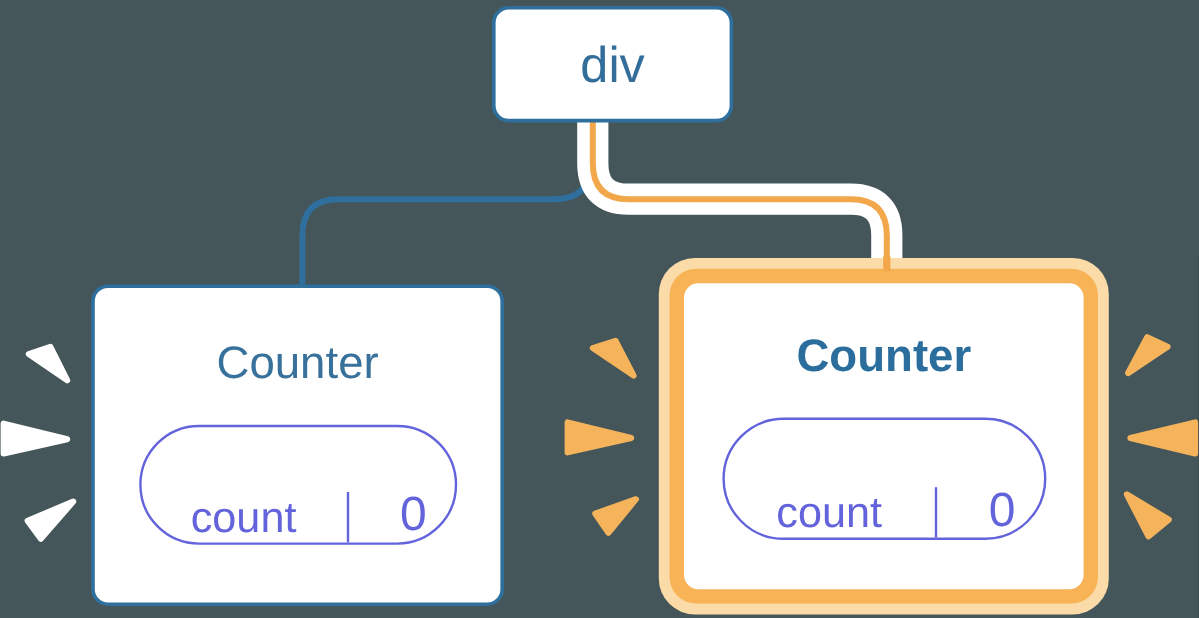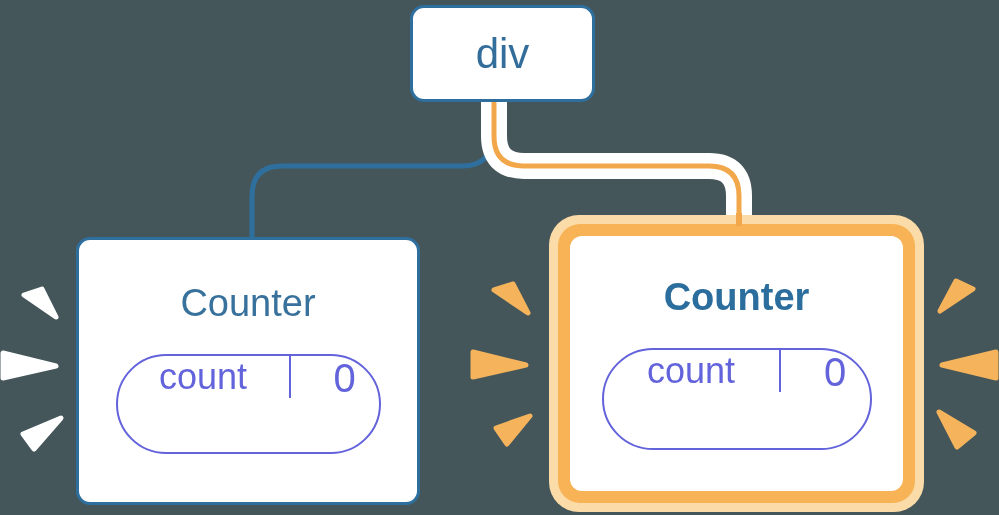--- a/index.html
+++ b/index.html
@@ -9,21 +9,21 @@
     font-family:"Liberation Sans", sans-serif;
   }
   .stage svg.wires{position:absolute;left:0;top:0;z-index:1;}
 
   
   .card{
     position:absolute;background:#ffffff;box-sizing:border-box;
     border:3px solid #2E6F9E;border-radius:14px;z-index:2;
     display:flex;align-items:center;justify-content:center;
   }
-  .root-node{left:410px;top:5px;width:185px;height:97px;}
+  .root-node{left:410px;top:5px;width:201px;height:97px;}
   .root-label{font-size:42px;font-weight:500;color:#336E9B;line-height:1;}
 
   .counter-left{left:76px;top:237px;width:344px;height:268px;
     flex-direction:column;justify-content:flex-start;padding-top:44px;}
 
   
   .counter-right-outer{
     position:absolute;left:549px;top:215px;width:375px;height:297px;
     background:#FBDCA8;border-radius:30px;padding:9px;box-sizing:border-box;z-index:2;
   }
@@ -34,21 +34,21 @@
   .counter-right-inner{
     width:100%;height:100%;background:#ffffff;border-radius:12px;
     box-sizing:border-box;display:flex;flex-direction:column;
     align-items:center;padding-top:42px;
   }
 
   .counter-title{font-size:38px;line-height:1;color:#38719B;font-weight:500;text-align:center;}
   .counter-title.bold{font-weight:700;color:#2B6D9C;}
 
   .state-pill{
-    margin-top:32px;box-sizing:border-box;display:flex;align-items:flex-start;
+    margin-top:32px;box-sizing:border-box;display:flex;align-items:flex-end;
     border:2px solid #6363DC;border-radius:999px;background:#ffffff;gap:20px;
   }
   .counter-left .state-pill{width:265px;height:100px;}
   .counter-right-inner .state-pill{width:270px;height:102px;}
   .state-key{
     display:flex;align-items:center;justify-content:center;
     border-right:2px solid #6363DC;color:#6363DC;font-size:36px;
   }
   .counter-left .state-key{width:171px;}
   .counter-right-inner .state-key{width:175px;}

